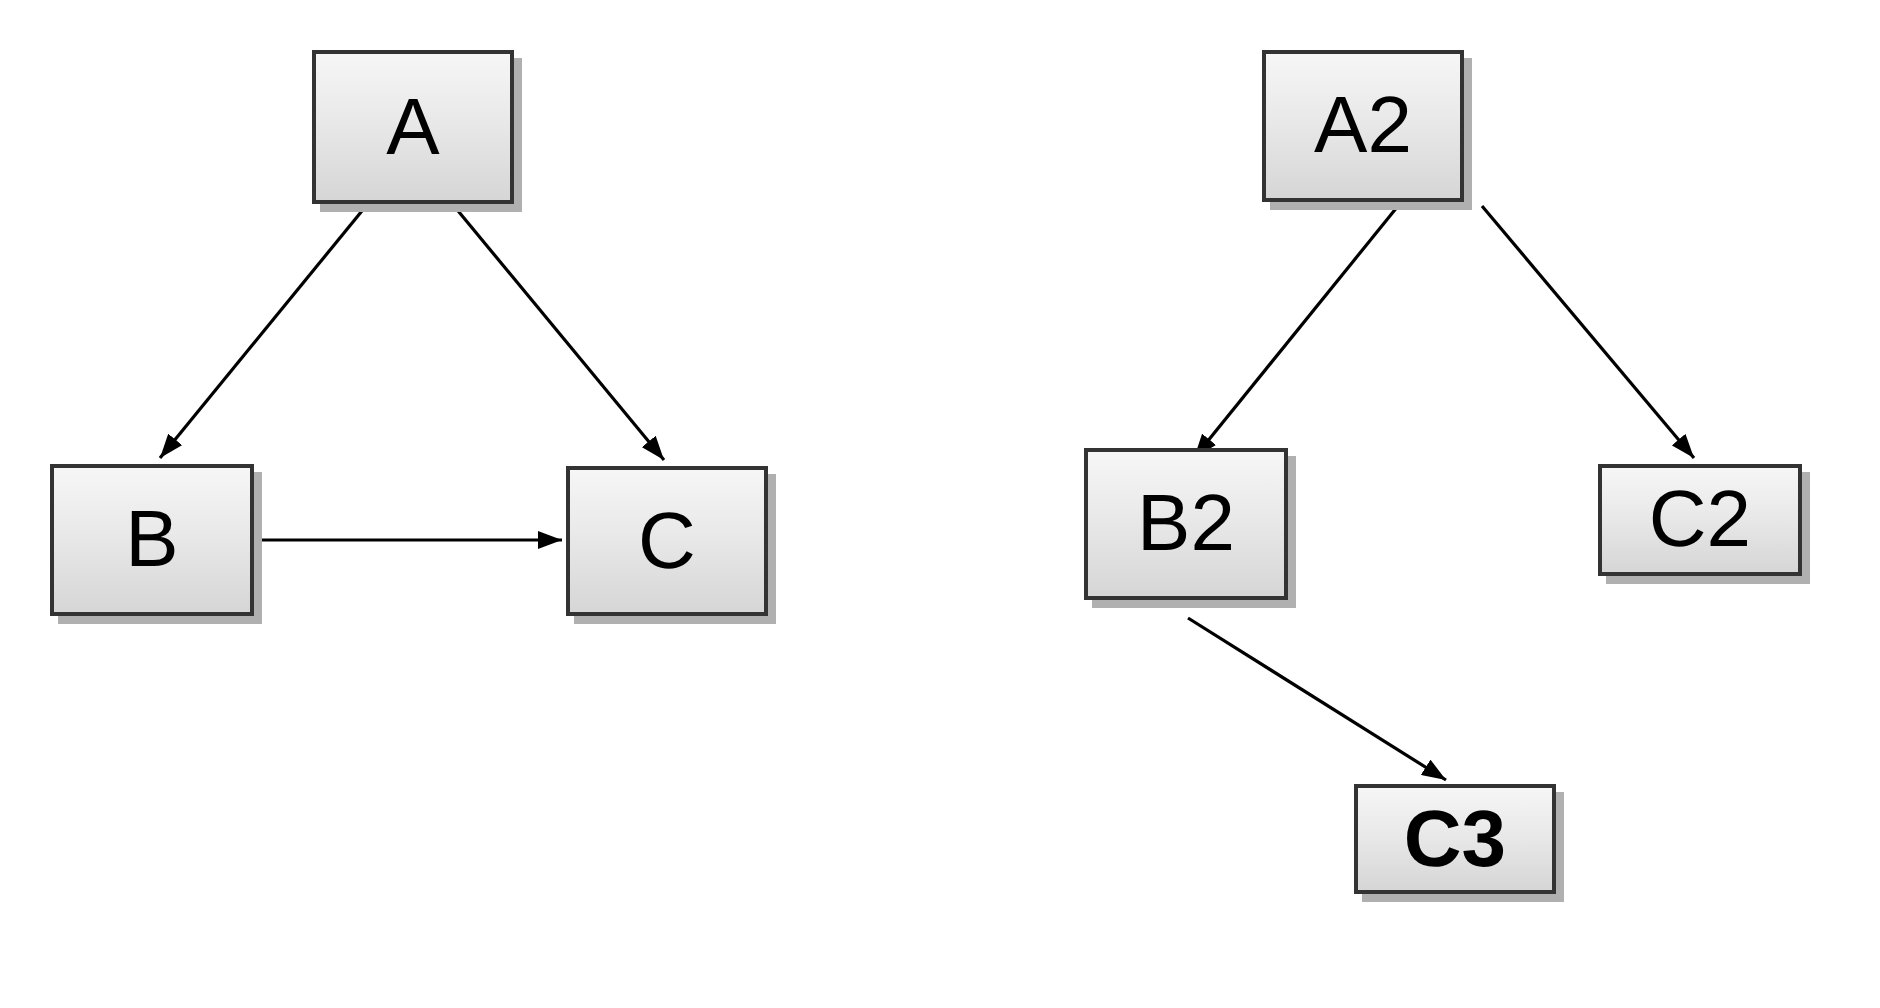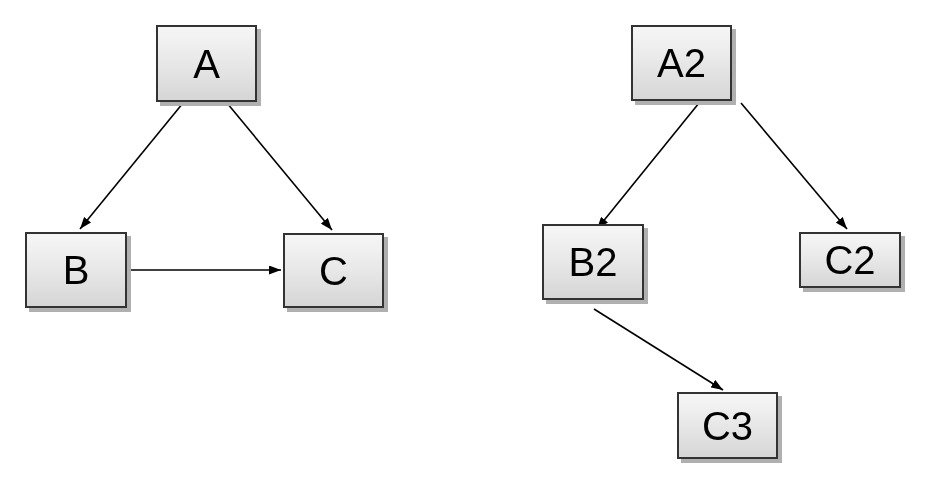--- a/index.html
+++ b/index.html
@@ -71,17 +71,17 @@
 
   <div class="node" style="left:631px; top:25px; width:101px; height:76px;">
     <span class="node-label">A2</span>
   </div>
   <div class="node" style="left:542px; top:224px; width:102px; height:76px;">
     <span class="node-label">B2</span>
   </div>
   <div class="node" style="left:799px; top:232px; width:102px; height:56px;">
     <span class="node-label">C2</span>
   </div>
-  <div class="node" style="left:677px; top:392px; width:101px; height:67px;">
+  <div class="node" style="left:677px; top:392px; width:101px; height:55px;font-weight:bold;">
     <span class="node-label">C3</span>
   </div>
 
 </div>
 
 </body></html>

